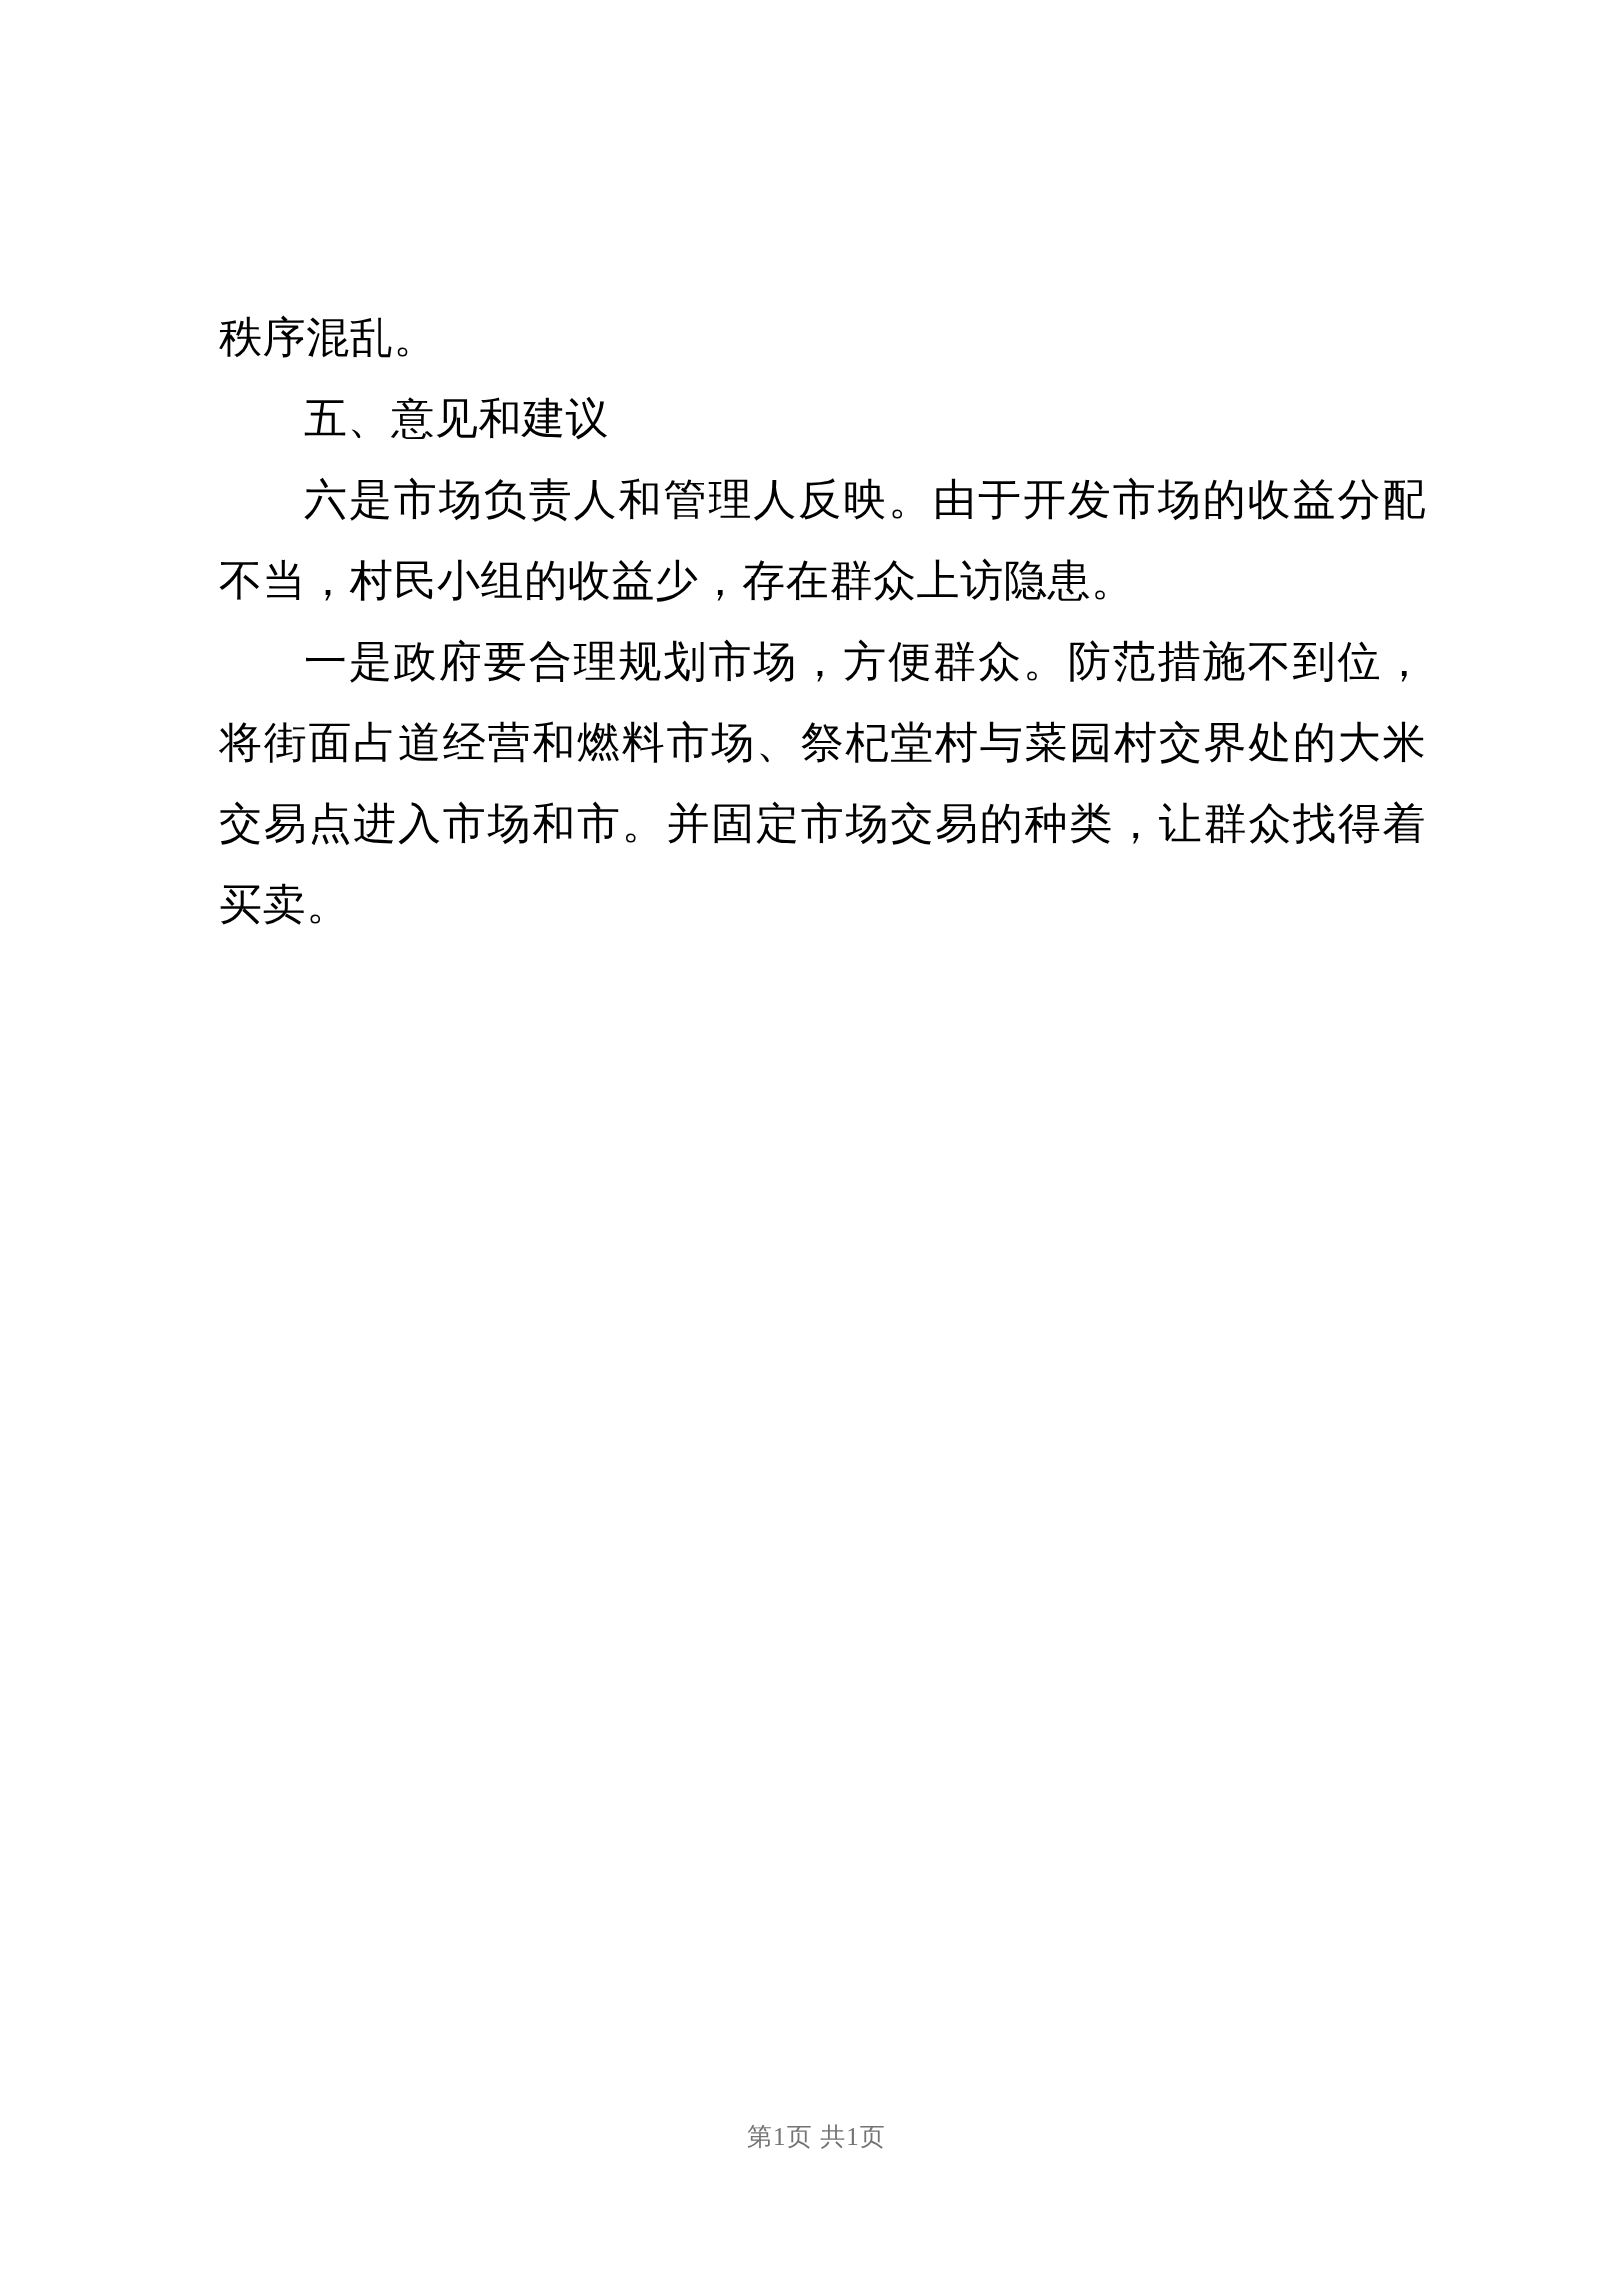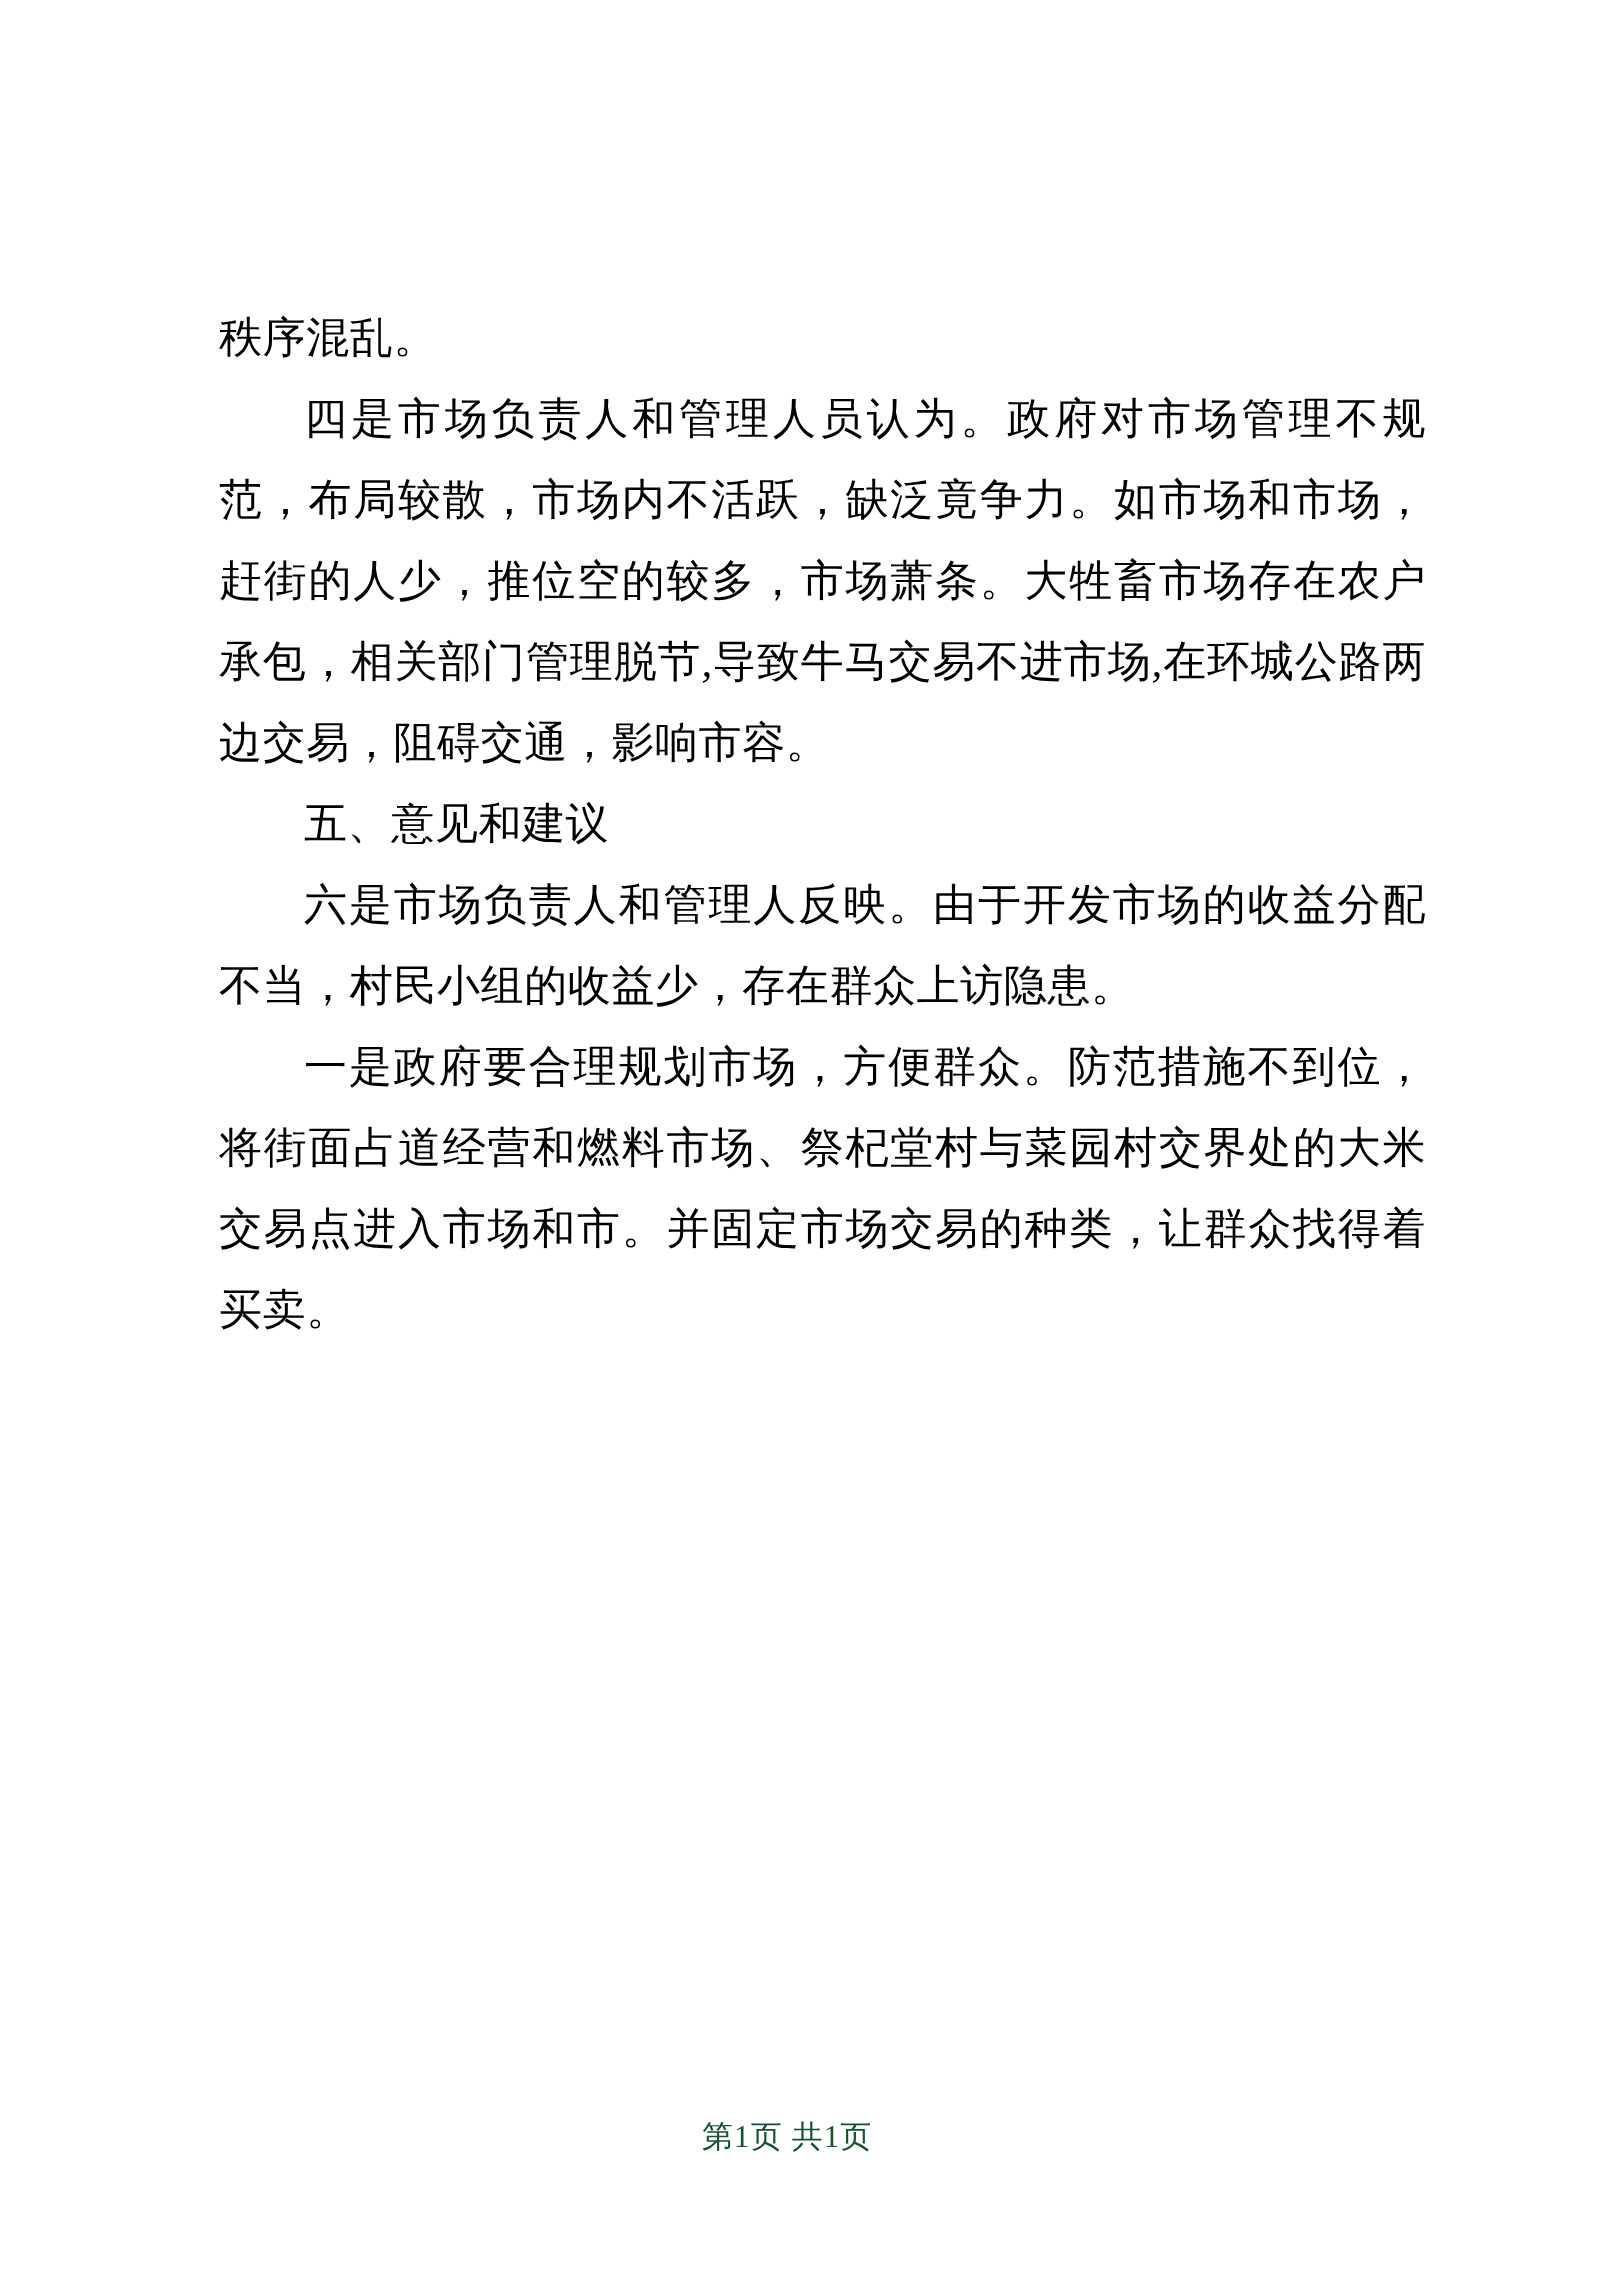--- a/index.html
+++ b/index.html
@@ -38,37 +38,36 @@
     text-align: justify;
     
     font-style: oblique 10deg;
     word-break: break-all;
   }
   .content p.indent {
     text-indent: 85px;
   }
   .footer {
     position: absolute;
-    left: 702px;
+    left: 747px;
     top: 2119px;
-    font-size: 31px;
+    font-size: 25px;
     line-height: 35px;
     letter-spacing: 1.1px;
-    color: #14532d;
+    color: #737373;
     font-style: normal;
     white-space: pre;
   }
 </style>
 </head>
 <body>
 
 <div class="page">
   <div class="content">
       <p>秩序混乱。</p>
-      <p class="indent">四是市场负责人和管理人员认为。政府对市场管理不规范，布局较散，市场内不活跃，缺泛竟争力。如市场和市场，赶街的人少，推位空的较多，市场萧条。大牲畜市场存在农户承包，相关部门管理脱节,导致牛马交易不进市场,在环城公路两边交易，阻碍交通，影响市容。</p>
       <p class="indent">五、意见和建议</p>
       <p class="indent">六是市场负责人和管理人反映。由于开发市场的收益分配不当，村民小组的收益少，存在群众上访隐患。</p>
       <p class="indent">一是政府要合理规划市场，方便群众。防范措施不到位，将街面占道经营和燃料市场、祭杞堂村与菜园村交界处的大米交易点进入市场和市。并固定市场交易的种类，让群众找得着买卖。</p>
     </div>
 
   <div class="footer">第1页 共1页</div>
 </div>
 
 
 </body></html>

